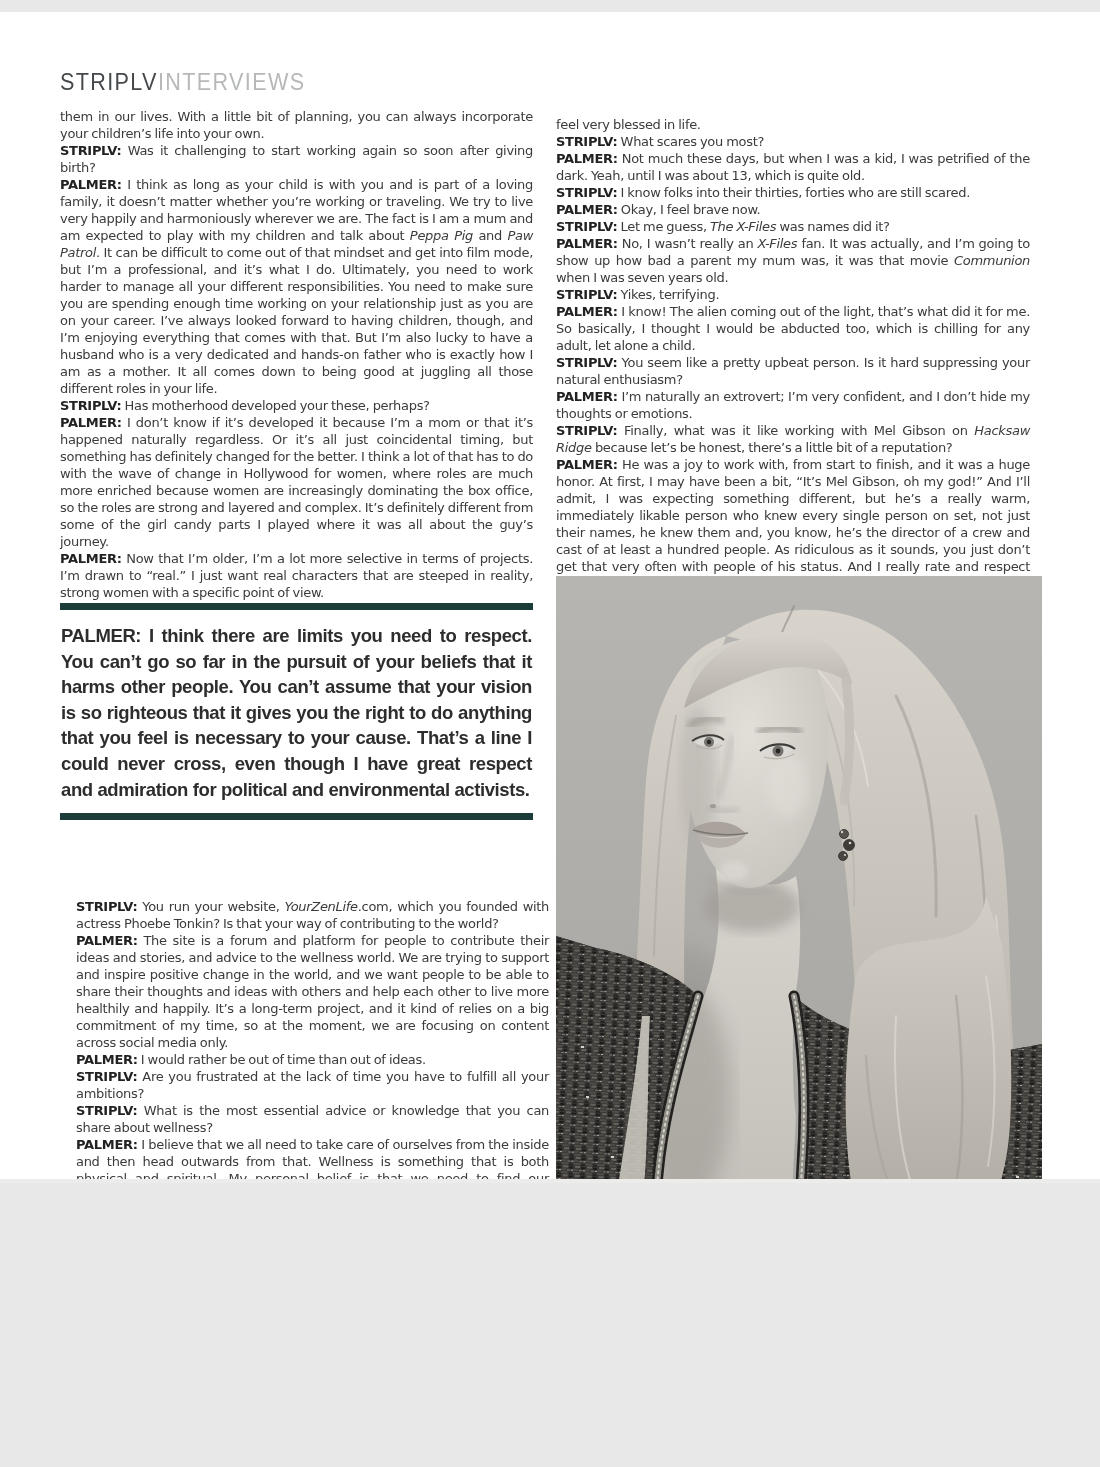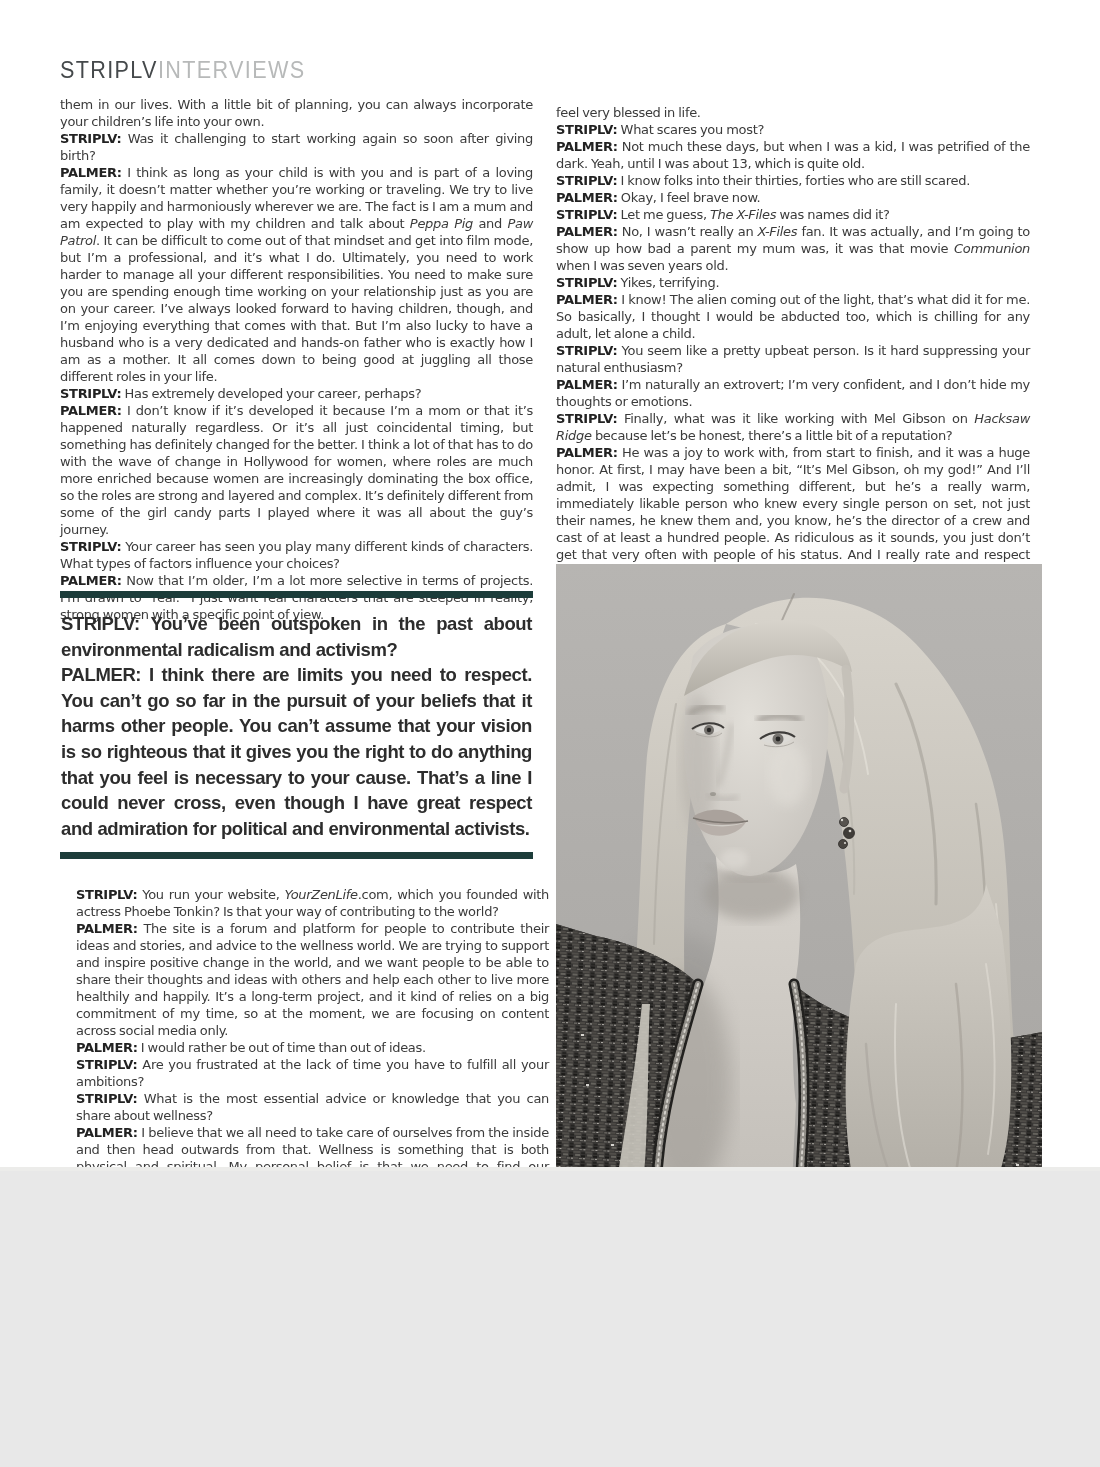--- a/index.html
+++ b/index.html
@@ -1,17 +1,17 @@
 <!DOCTYPE html>
 <html><head>
 <meta charset="utf-8">
 <style>
   html,body{margin:0;padding:0;background:#e8e8e8;}
   .page{
-    position:relative;width:1100px;height:1171px;margin:0 auto;
+    position:relative;width:1100px;height:1171px;margin:12px auto;
     background:#ffffff;overflow:hidden;
     font-family:"DejaVu Sans",sans-serif;
   }
   
   .masthead{
     position:absolute;left:60px;top:56px;white-space:nowrap;
     font-family:"Liberation Sans",sans-serif;font-size:24px;font-weight:400;
     letter-spacing:1.5px;transform:scaleX(.9);transform-origin:left center;
   }
   .masthead .brand{color:#45494b;}
@@ -55,30 +55,28 @@
 <div class="page">
 
   <div class="masthead">
     <span class="brand">STRIPLV</span><span class="section">INTERVIEWS</span>
   </div>
 
   <div class="col" id="col-left-top">
       <p class="para"><span class="seg-n">them in our lives. With a little bit of planning, you can always incorporate your children’s life into your own.</span></p>
       <p class="para"><span class="seg-b">STRIPLV:</span><span class="seg-n"> Was it challenging to start working again so soon after giving birth?</span></p>
       <p class="para"><span class="seg-b">PALMER:</span><span class="seg-n"> I think as long as your child is with you and is part of a loving family, it doesn’t matter whether you’re working or traveling. We try to live very happily and harmoniously wherever we are. The fact is I am a mum and am expected to play with my children and talk about </span><span class="seg-i">Peppa Pig</span><span class="seg-n"> and </span><span class="seg-i">Paw Patrol</span><span class="seg-n">. It can be difficult to come out of that mindset and get into film mode, but I’m a professional, and it’s what I do. Ultimately, you need to work harder to manage all your different responsibilities. You need to make sure you are spending enough time working on your relationship just as you are on your career. I’ve always looked forward to having children, though, and I’m enjoying everything that comes with that. But I’m also lucky to have a husband who is a very dedicated and hands-on father who is exactly how I am as a mother. It all comes down to being good at juggling all those different roles in your life.</span></p>
-      <p class="para"><span class="seg-b">STRIPLV:</span><span class="seg-n"> Has extremely developed your career, perhaps?</span></p>
+      <p class="para"><span class="seg-b">STRIPLV:</span><span class="seg-n"> Has motherhood developed your these, perhaps?</span></p>
       <p class="para"><span class="seg-b">PALMER:</span><span class="seg-n"> I don’t know if it’s developed it because I’m a mom or that it’s happened naturally regardless. Or it’s all just coincidental timing, but something has definitely changed for the better. I think a lot of that has to do with the wave of change in Hollywood for women, where roles are much more enriched because women are increasingly dominating the box office, so the roles are strong and layered and complex. It’s definitely different from some of the girl candy parts I played where it was all about the guy’s journey.</span></p>
-      <p class="para"><span class="seg-b">STRIPLV:</span><span class="seg-n"> Your career has seen you play many different kinds of characters. What types of factors influence your choices?</span></p>
       <p class="para"><span class="seg-b">PALMER:</span><span class="seg-n"> Now that I’m older, I’m a lot more selective in terms of projects. I’m drawn to “real.” I just want real characters that are steeped in reality, strong women with a specific point of view.</span></p>
     </div>
 
   <div id="pull-quote">
     <div class="pq-bar" style="background: rgb(28, 60, 58);"></div>
     <div class="pq-text">
-        <p class="para"><span class="seg-b">STRIPLV: You’ve been outspoken in the past about environmental radicalism and activism?</span></p>
         <p class="para"><span class="seg-b">PALMER: I think there are limits you need to respect. You can’t go so far in the pursuit of your beliefs that it harms other people. You can’t assume that your vision is so righteous that it gives you the right to do anything that you feel is necessary to your cause. That’s a line I could never cross, even though I have great respect and admiration for political and environmental activists.</span></p>
       </div>
     <div class="pq-bar" style="background: rgb(28, 60, 58);"></div>
   </div>
 
   <div class="col" id="col-left-bottom">
       <p class="para"><span class="seg-b">STRIPLV:</span><span class="seg-n"> You run your website, </span><span class="seg-i">YourZenLife</span><span class="seg-n">.com, which you founded with actress Phoebe Tonkin? Is that your way of contributing to the world?</span></p>
       <p class="para"><span class="seg-b">PALMER:</span><span class="seg-n"> The site is a forum and platform for people to contribute their ideas and stories, and advice to the wellness world. We are trying to support and inspire positive change in the world, and we want people to be able to share their thoughts and ideas with others and help each other to live more healthily and happily. It’s a long-term project, and it kind of relies on a big commitment of my time, so at the moment, we are focusing on content across social media only.</span></p>
       <p class="para"><span class="seg-b">PALMER:</span><span class="seg-n"> I would rather be out of time than out of ideas.</span></p>
       <p class="para"><span class="seg-b">STRIPLV:</span><span class="seg-n"> Are you frustrated at the lack of time you have to fulfill all your ambitions?</span></p>

